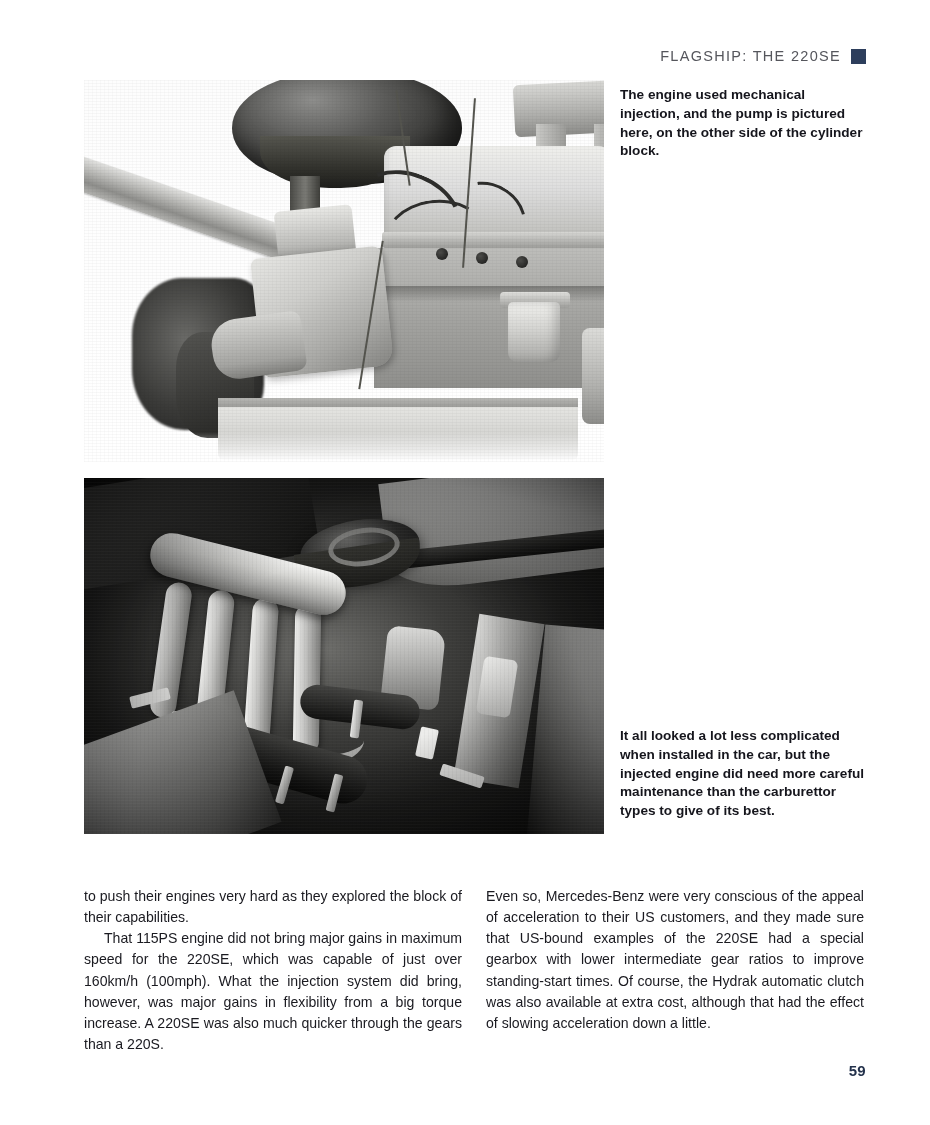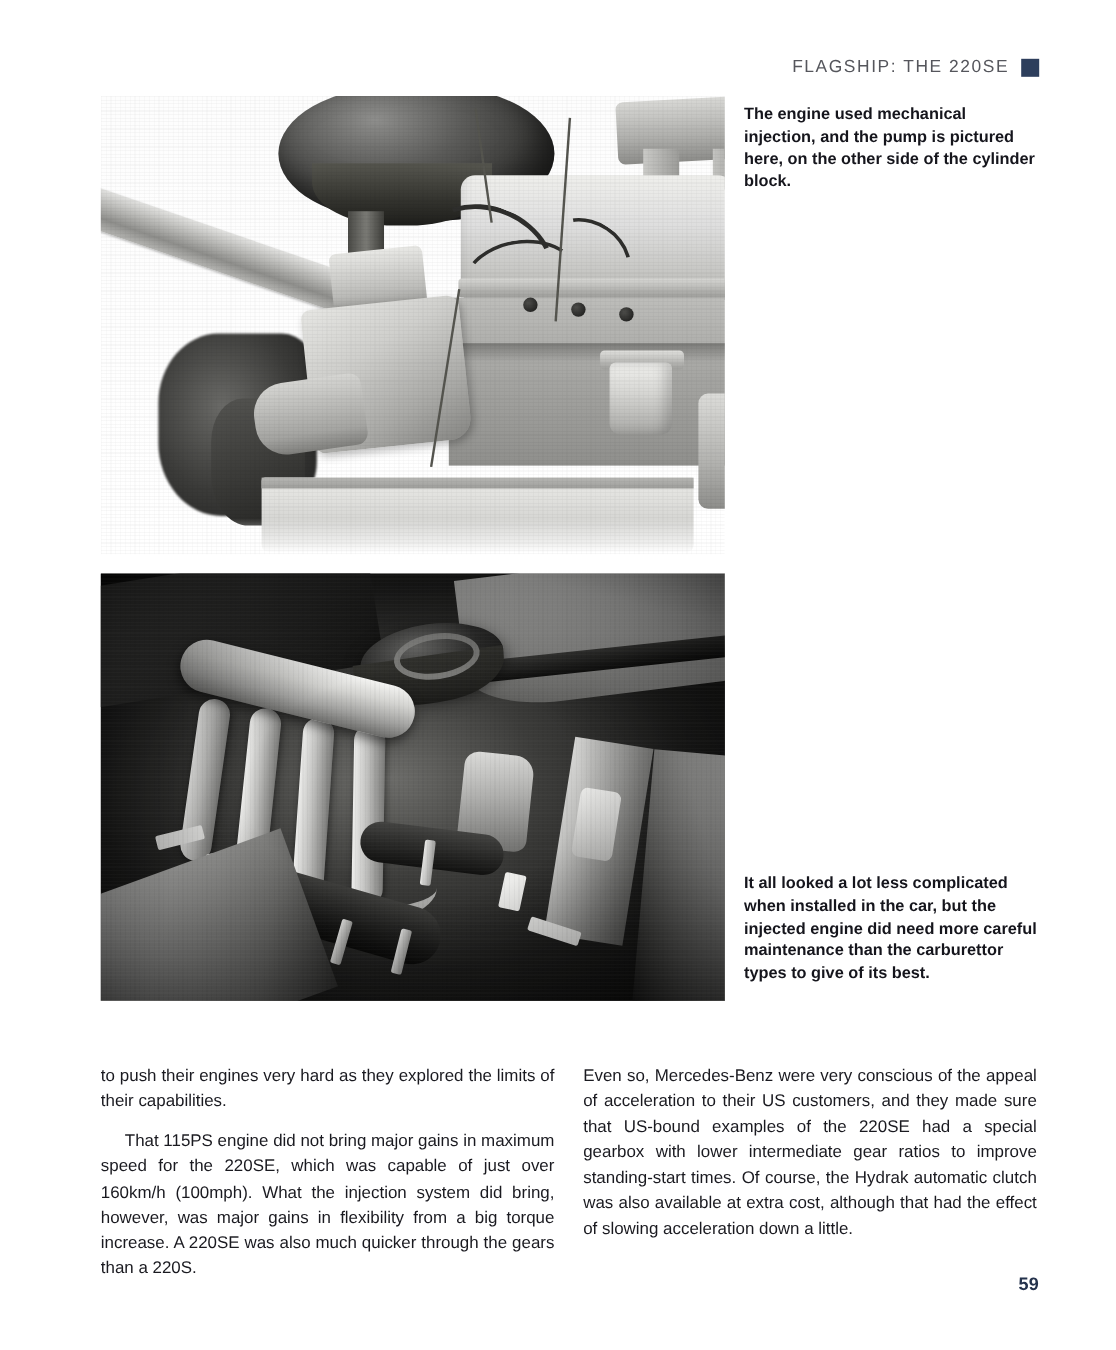--- a/index.html
+++ b/index.html
@@ -475,21 +475,21 @@
     font-family: "Liberation Sans", sans-serif;
     font-size: 14.1px;
     line-height: 1.5;
     color: #1a1a20;
     text-align: justify;
   }
   #col-left  { left: 84px; }
   #col-right { left: 486px; }
   .body-col p { margin: 0; }
   .body-col p.indent { text-indent: 20px; }
-  .body-col p + p { margin-top: 12px; }
+  .body-col p + p { margin-top: 0; }
 
   
   #page-folio {
     position: absolute;
     right: 64px;
     top: 1062px;
     font-family: "Liberation Sans", sans-serif;
     font-weight: bold;
     font-size: 15px;
     color: #24324c;
@@ -577,21 +577,21 @@
       <div class="p2-vig"></div>
       <div class="p2-grain"></div>
     </div>
   </div>
 
   <div class="caption" id="caption-top">The engine used mechanical injection, and the pump is pictured here, on the other side of the cylinder block.</div>
 
   <div class="caption" id="caption-bottom">It all looked a lot less complicated when installed in the car, but the injected engine did need more careful maintenance than the carburettor types to give of its best.</div>
 
   <div class="body-col" id="col-left">
-    <p>to push their engines very hard as they explored the limits of their capabilities.</p>
+    <p>to push their engines very hard as they explored the block of their capabilities.</p>
     <p class="indent">That 115PS engine did not bring major gains in maximum speed for the 220SE, which was capable of just over 160km/h (100mph). What the injection system did bring, however, was major gains in flexibility from a big torque increase. A 220SE was also much quicker through the gears than a 220S.</p>
   </div>
 
   <div class="body-col" id="col-right">
     <p>Even so, Mercedes-Benz were very conscious of the appeal of acceleration to their US customers, and they made sure that US-bound examples of the 220SE had a special gearbox with lower intermediate gear ratios to improve standing-start times. Of course, the Hydrak automatic clutch was also available at extra cost, although that had the effect of slowing acceleration down a little.</p>
   </div>
 
   <div id="page-folio">59</div>
 
 </div>

